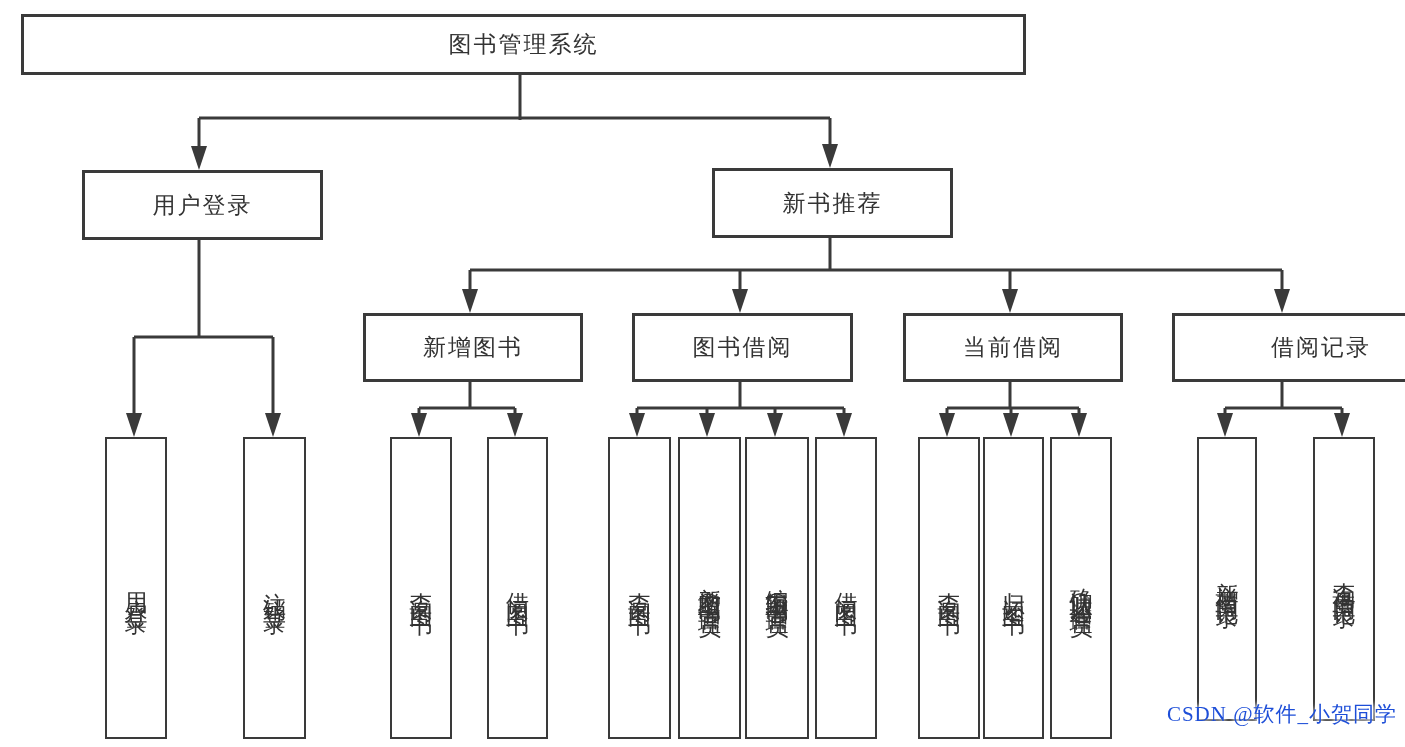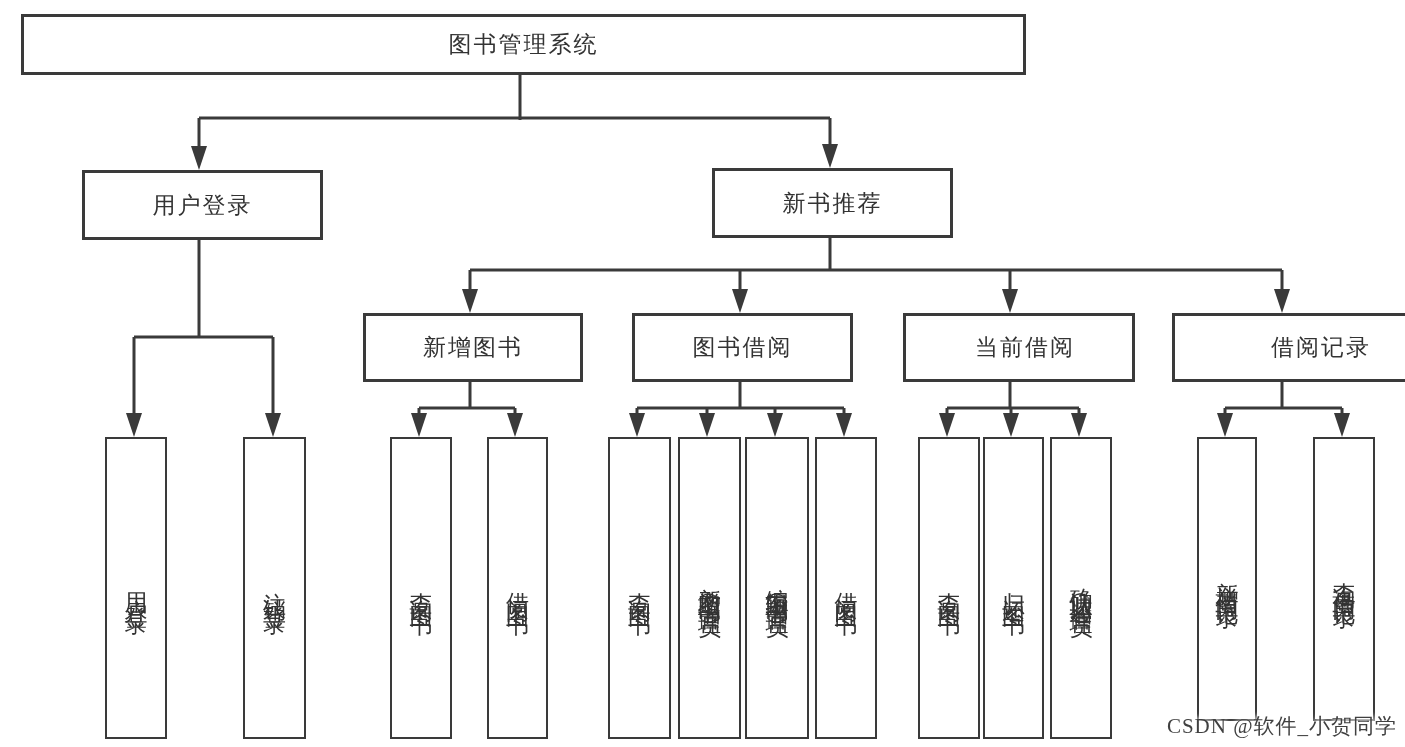--- a/index.html
+++ b/index.html
@@ -13,22 +13,22 @@
     display:flex;align-items:center;justify-content:center;
     font-size:23px;color:#333333;letter-spacing:2px;white-space:nowrap;
   }
   .vbox{
     position:absolute;z-index:2;background:#ffffff;border:2.5px solid #3a3a3a;
     display:flex;align-items:center;justify-content:center;
     writing-mode:vertical-rl;
     font-size:23px;color:#333333;letter-spacing:7px;line-height:1;
   }
   .watermark{
-    position:absolute;z-index:5;right:8px;bottom:7px;
-    font-size:21px;color:#404040;letter-spacing:1px;
+    position:absolute;z-index:5;right:8px;bottom:19px;
+    font-size:21px;color:#1d4ed8;letter-spacing:1px;
     text-shadow:0 0 5px #ffffff,0 0 5px #ffffff,0 0 8px #ffffff;
   }
 </style>
 </head>
 <body>
 
 <div class="canvas">
 
   <svg class="connectors" width="1405" height="747" viewBox="0 0 1405 747">
     <path d="M520 69 V120 M199 118 H830 M199 118 V150 M830 118 V148
@@ -61,21 +61,21 @@
     </g>
   </svg>
 
   <div class="hbox" style="left:21px;top:14px;width:999px;height:55px;">图书管理系统</div>
 
   <div class="hbox" style="left:82px;top:170px;width:235px;height:64px;">用户登录</div>
   <div class="hbox" style="left:712px;top:168px;width:235px;height:64px;">新书推荐</div>
 
   <div class="hbox" style="left:363px;top:313px;width:214px;height:63px;">新增图书</div>
   <div class="hbox" style="left:632px;top:313px;width:215px;height:63px;">图书借阅</div>
-  <div class="hbox" style="left:903px;top:313px;width:214px;height:63px;padding-left:12px;">当前借阅</div>
+  <div class="hbox" style="left:903px;top:313px;width:214px;height:63px;">当前借阅</div>
   <div class="hbox" style="left:1172px;top:313px;width:220px;height:63px;padding-left:36px;">借阅记录</div>
 
   <div class="vbox" style="left:105px;top:437px;width:58px;height:298px;">用户登录</div>
   <div class="vbox" style="left:243px;top:437px;width:59px;height:298px;">注销登录</div>
 
   <div class="vbox" style="left:390px;top:437px;width:58px;height:298px;">查询图书</div>
   <div class="vbox" style="left:487px;top:437px;width:57px;height:298px;">借阅图书</div>
 
   <div class="vbox" style="left:608px;top:437px;width:59px;height:298px;">查询图书</div>
   <div class="vbox" style="left:678px;top:437px;width:59px;height:298px;letter-spacing:4px;">新增图书（管理员）</div>

